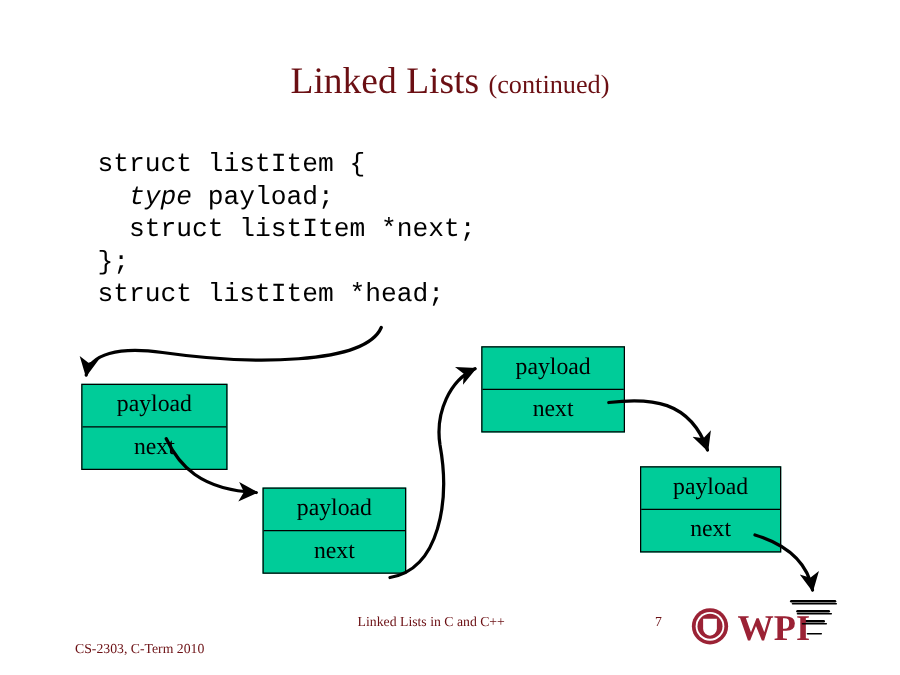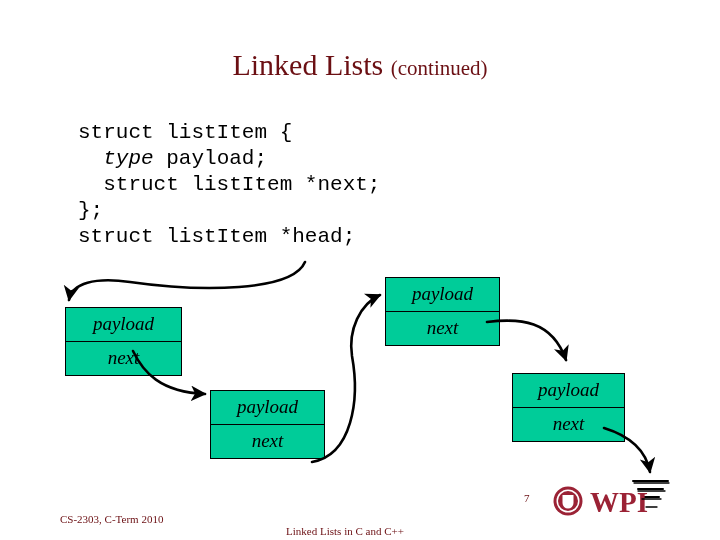--- a/index.html
+++ b/index.html
@@ -58,21 +58,20 @@
     font-family: "Liberation Serif", "DejaVu Serif", serif;
     color: #000000;
   }
   .node .cell {
     box-sizing: border-box;
     text-align: center;
     font-size: 19px;
     line-height: 32px;
     height: 34px;
     white-space: nowrap;
-    font-style: italic;
   }
   .node .cell.top {
     border-bottom: 1.5px solid #000000;
   }
 
   #node1 { left: 65px;  top: 307px; width: 117px; height: 69px; }
   #node2 { left: 385px; top: 277px; width: 115px; height: 69px; }
   #node3 { left: 210px; top: 390px; width: 115px; height: 69px; }
   #node4 { left: 512px; top: 373px; width: 113px; height: 69px; }
 
@@ -89,21 +88,21 @@
   
   .footer-text {
     position: absolute;
     color: #6b0f13;
     font-family: "Liberation Serif", "DejaVu Serif", serif;
     font-size: 11px;
     line-height: 14px;
     white-space: nowrap;
   }
   #footer-left   { left: 60px;  top: 512px; }
-  #footer-center { left: 250px; top: 491px; width: 190px; text-align: center; white-space: normal; margin-top: 33px; }
+  #footer-center { left: 250px; top: 491px; width: 190px; text-align: center; white-space: normal; }
   #footer-page   { left: 524px; top: 491px; }
 
   
   #wpi-logo {
     position: absolute;
     left: 548px;
     top: 480px;
     width: 125px;
     height: 42px;
   }

